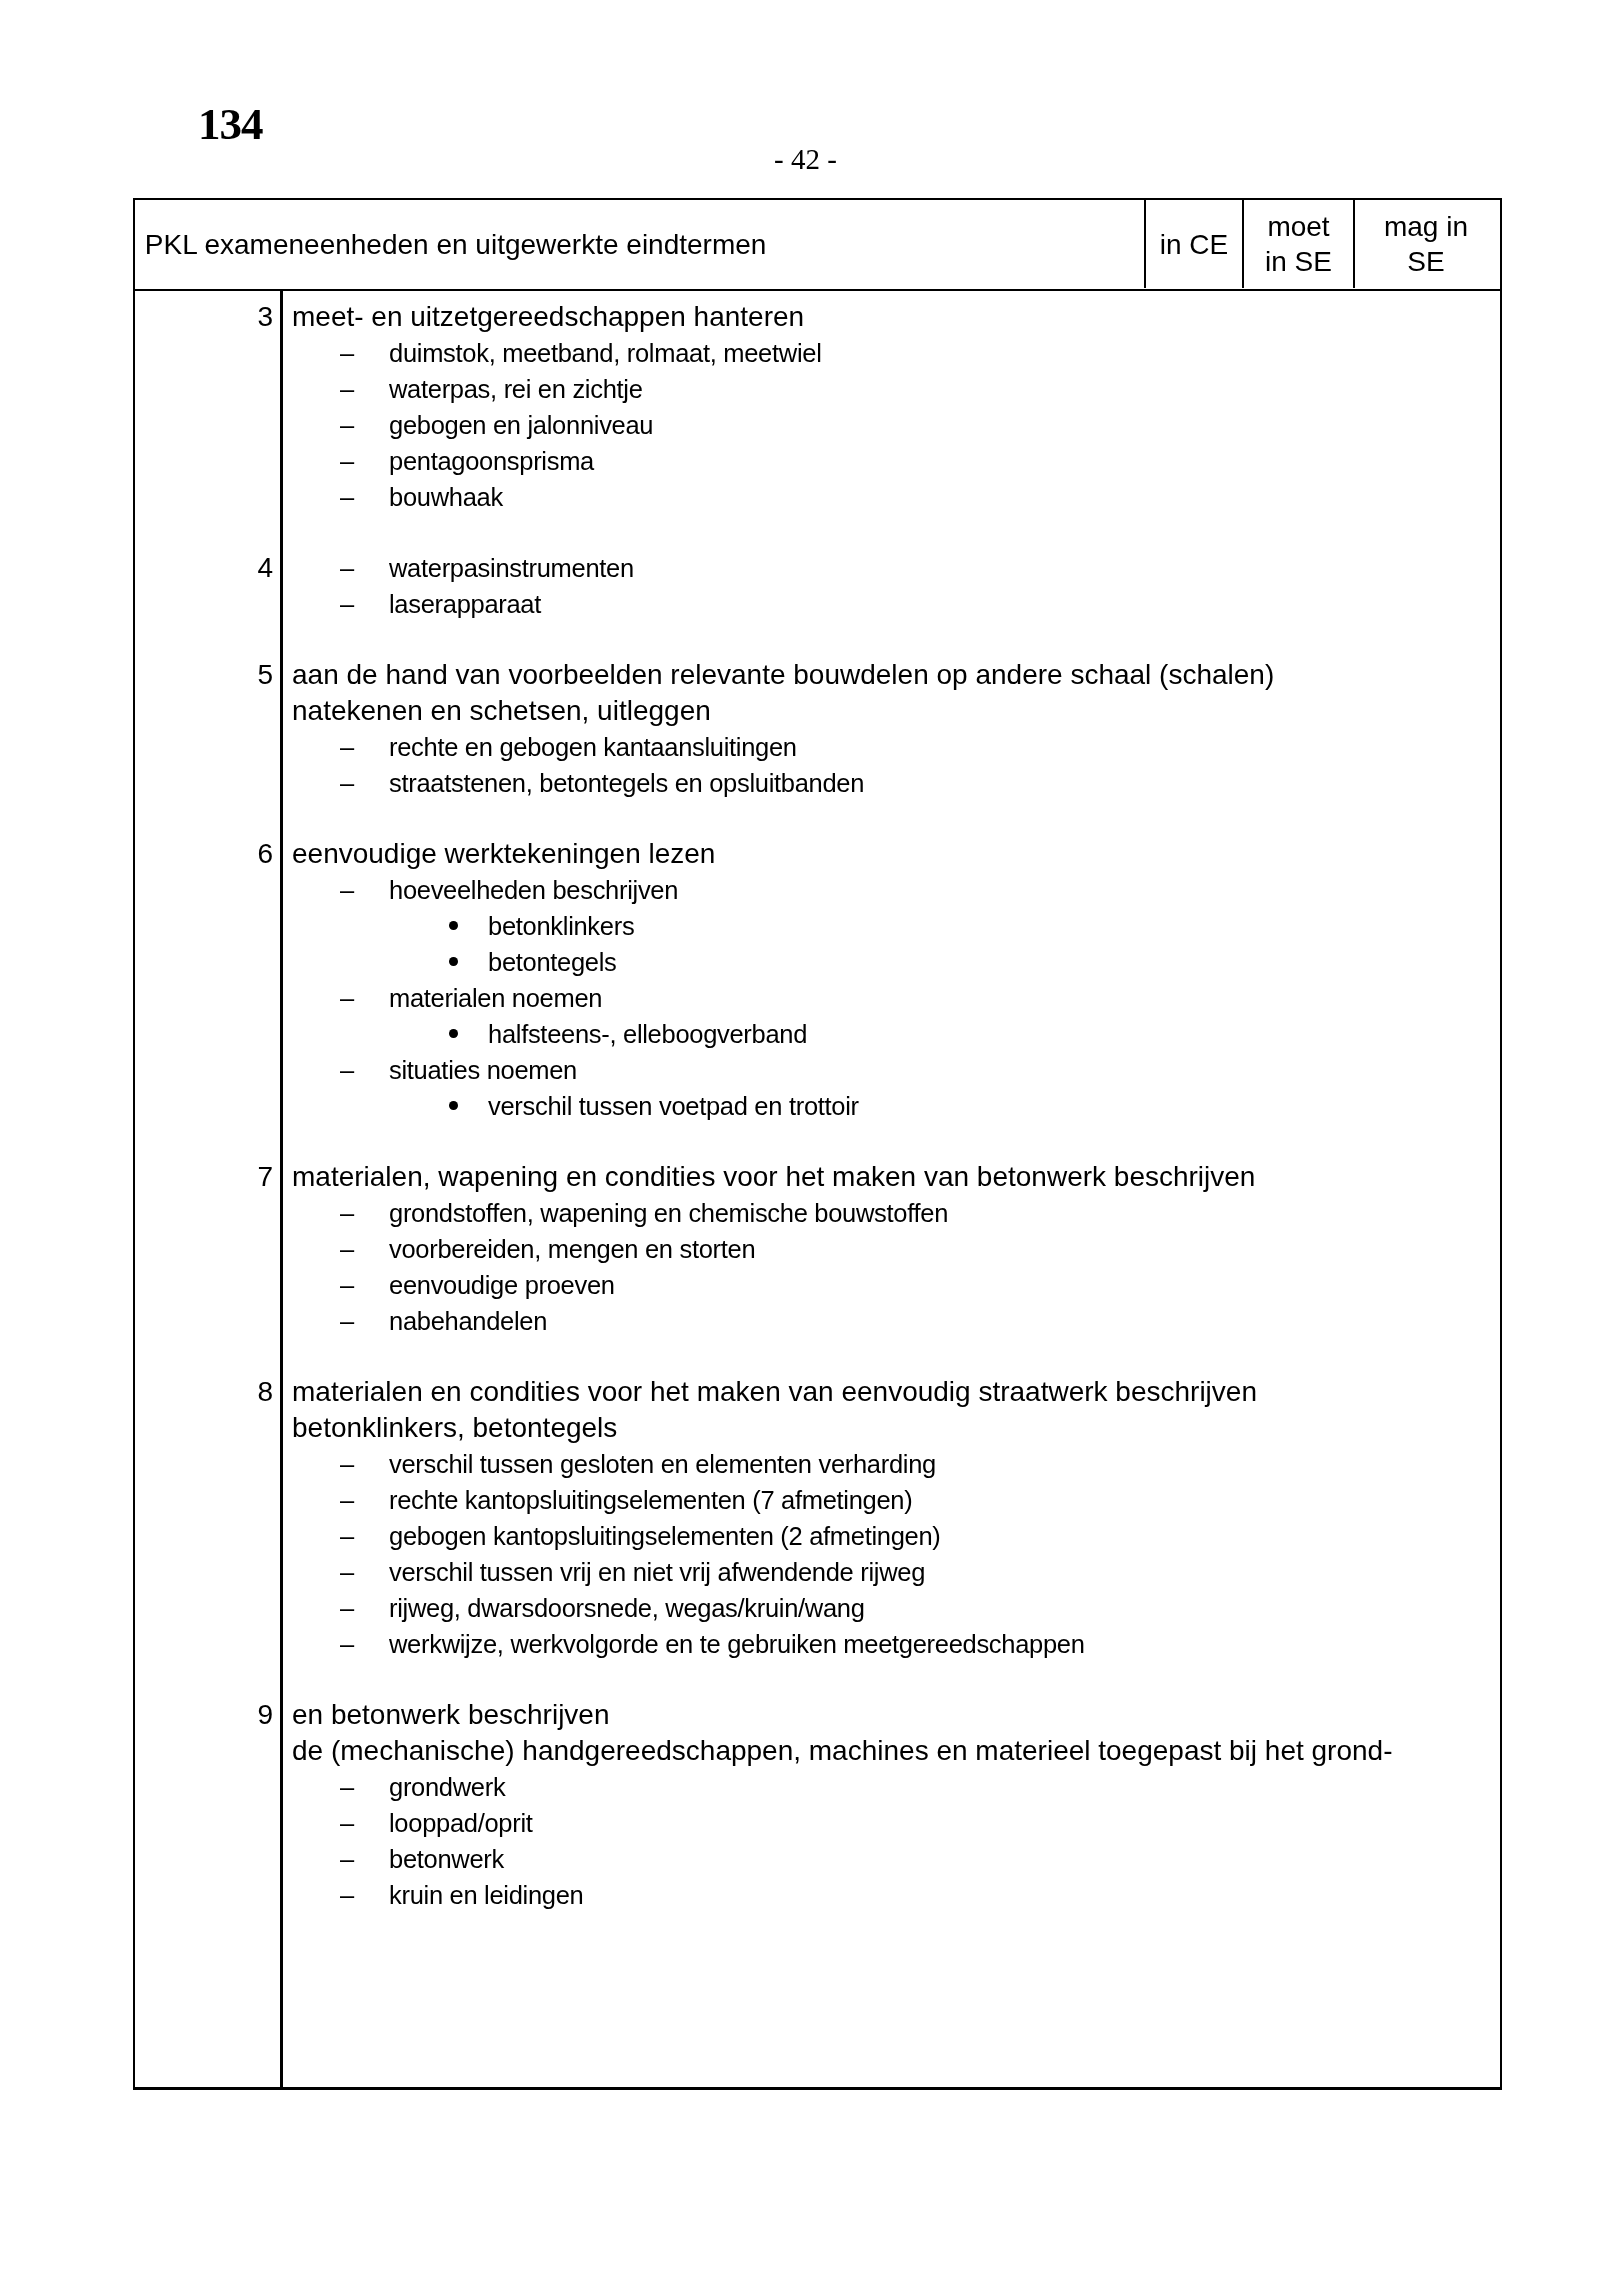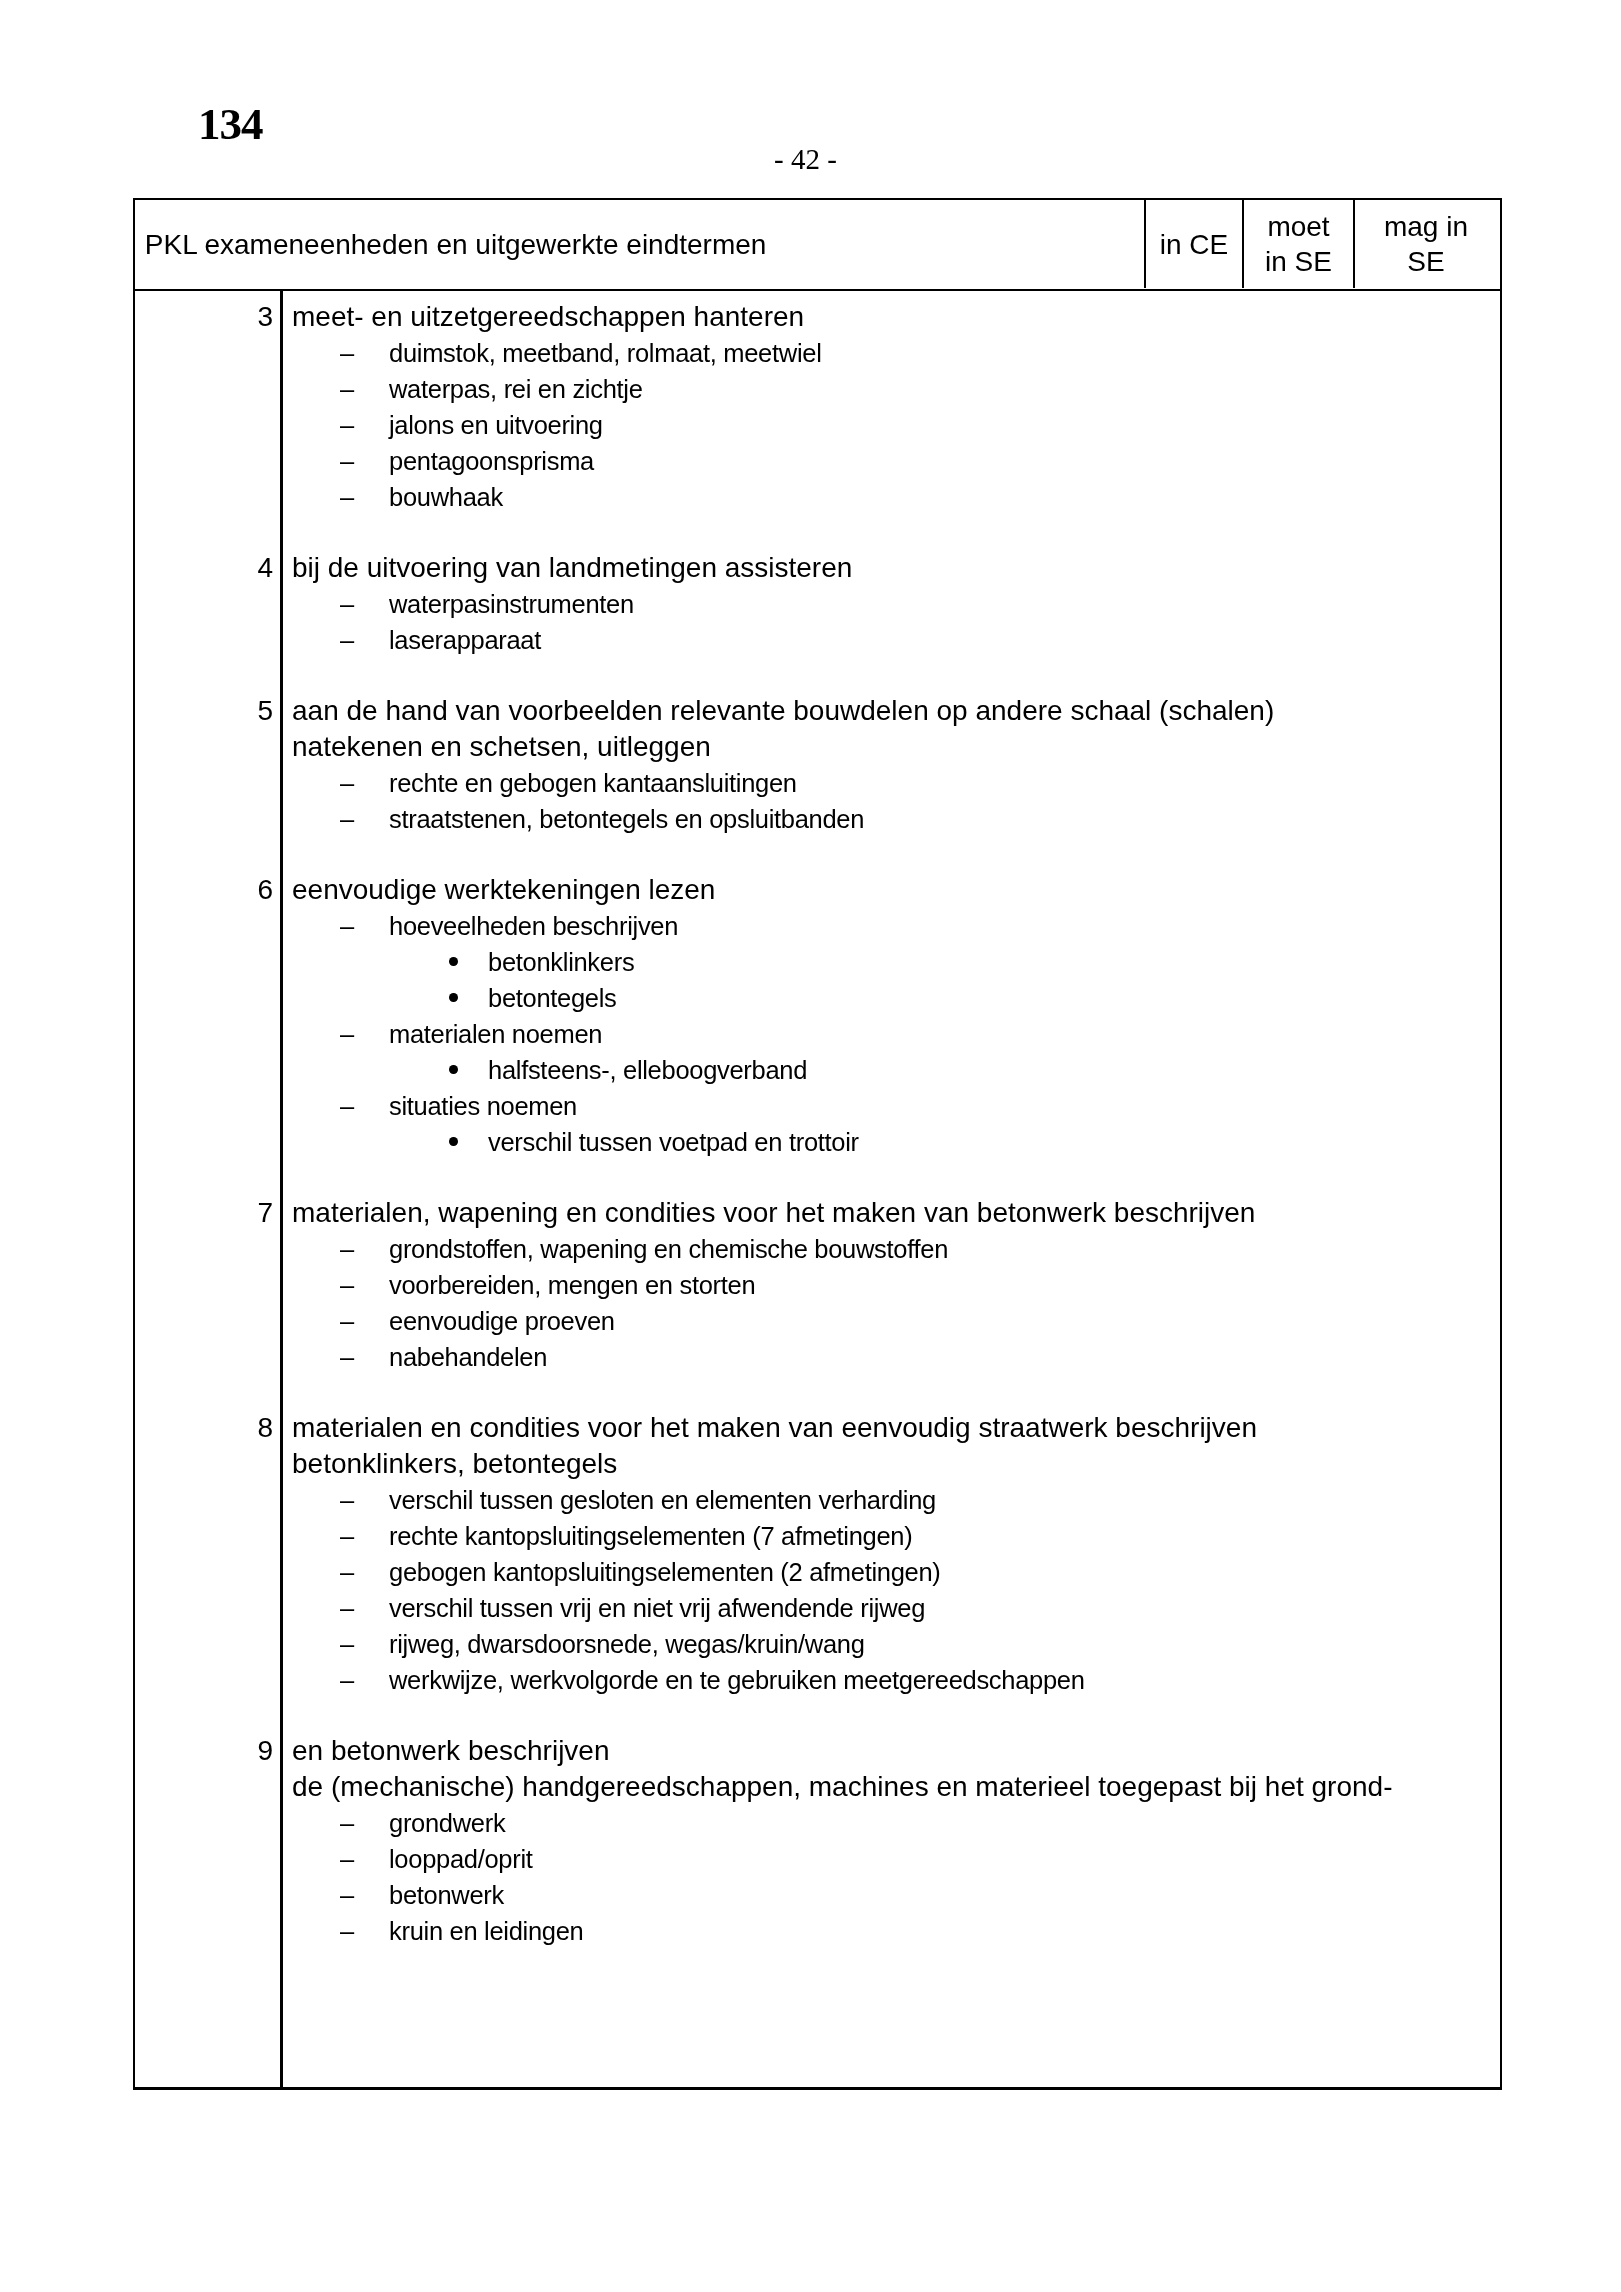--- a/index.html
+++ b/index.html
@@ -42,28 +42,27 @@
   </div>
   <div class="vline"></div>
   <div class="body" id="units" style="padding-top:7.8px;">
       <div class="unit">
         <div class="unit-head">
           <span class="unit-num">3</span>
           <div>meet- en uitzetgereedschappen hanteren</div>
         </div>
         <div class="sub"><span class="dash">–</span><span>duimstok, meetband, rolmaat, meetwiel</span></div>
         <div class="sub"><span class="dash">–</span><span>waterpas, rei en zichtje</span></div>
-        <div class="sub"><span class="dash">–</span><span>jalons en uitvoering</span></div>
+        <div class="sub"><span class="dash">–</span><span>gebogen en jalonniveau</span></div>
         <div class="sub"><span class="dash">–</span><span>pentagoonsprisma</span></div>
         <div class="sub"><span class="dash">–</span><span>bouwhaak</span></div>
       </div>
       <div class="unit">
         <div class="unit-head">
           <span class="unit-num">4</span>
-          <div>bij de uitvoering van landmetingen assisteren</div>
         </div>
         <div class="sub"><span class="dash">–</span><span>waterpasinstrumenten</span></div>
         <div class="sub"><span class="dash">–</span><span>laserapparaat</span></div>
       </div>
       <div class="unit">
         <div class="unit-head">
           <span class="unit-num">5</span>
           <div>aan de hand van voorbeelden relevante bouwdelen op andere schaal (schalen)</div>
           <div>natekenen en schetsen, uitleggen</div>
         </div>

